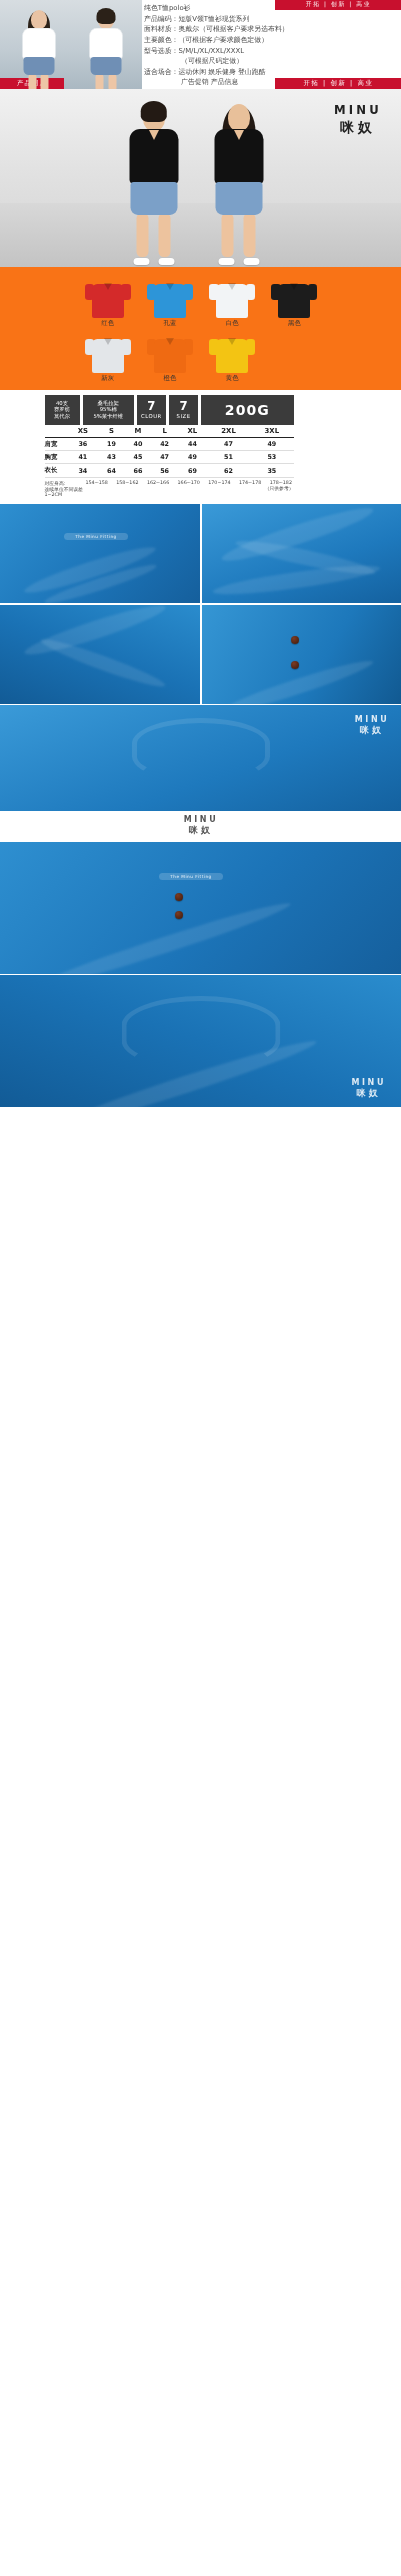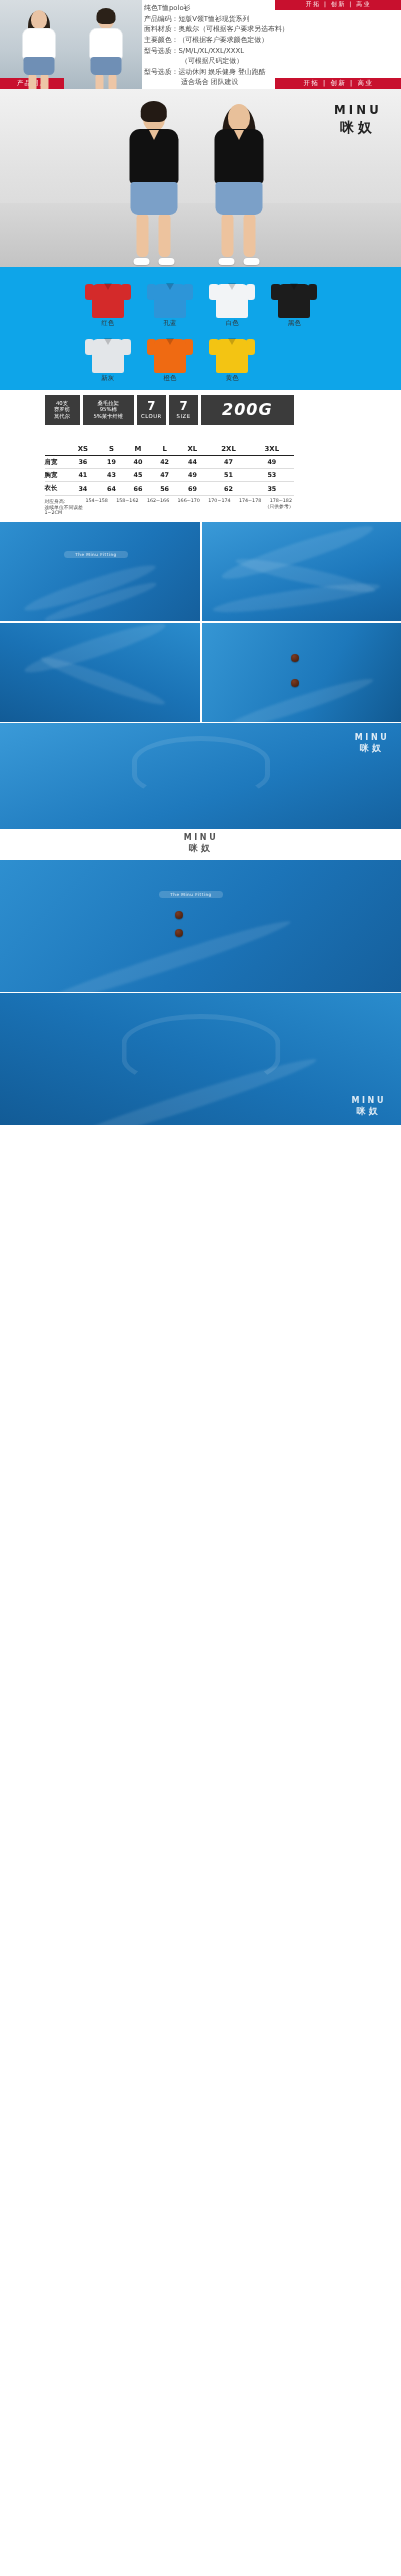--- a/index.html
+++ b/index.html
@@ -84,45 +84,45 @@
   .hp-shorts { position:absolute; top:78px; left:50%; transform:translateX(-50%); width:47px; height:33px;
              background:#7ba0c8; border-radius:3.2px 3.2px 7.4px 7.4px; z-index:4;}
   .hp-legs { position:absolute; top:109px; left:50%; transform:translateX(-50%); width:37px; height:44px; z-index:3;}
   .hp-legs:before,.hp-legs:after{content:"";position:absolute;top:0;width:12.7px;height:44px;background:#edc39e;border-radius:5.3px;}
   .hp-legs:before{left:1.1px;} .hp-legs:after{right:1.1px;}
   .hp-shoes { position:absolute; bottom:-2.1px; left:50%; transform:translateX(-50%); width:41px; height:8.5px; z-index:5;}
   .hp-shoes:before,.hp-shoes:after{content:"";position:absolute;bottom:0;width:16px;height:7.4px;background:#fff;border-radius:4.2px;box-shadow:0 0.5px 1.1px rgba(0,0,0,.25);}
   .hp-shoes:before{left:0;} .hp-shoes:after{right:0;}
 
   
-  .sec-colors { width:402px; padding:11.7px 0 6.4px; background:#0ea5e9; }
+  .sec-colors { width:402px; padding:11.7px 0 6.4px; background:#f97316; }
   .color-grid { width:249px; margin:0 auto; display:grid; grid-template-columns:repeat(4,1fr); row-gap:5.3px; }
   .color-cell { text-align:center; }
   .tee-ico { width:46px; height:39px; margin:0 auto; position:relative; }
   .tee-body { position:absolute; left:6.9px; top:5.3px; width:32px; height:34px; border-radius:5.3px 5.3px 2.1px 2.1px; }
   .tee-sleeve-l, .tee-sleeve-r { position:absolute; top:5.3px; width:9.5px; height:16px; border-radius:3.2px; }
   .tee-sleeve-l { left:0; } .tee-sleeve-r { right:0; }
   .tee-collar { position:absolute; left:50%; top:4.2px; transform:translateX(-50%);
                 width:0;height:0;border-left:4.8px solid transparent;border-right:4.8px solid transparent;border-top:7.4px solid rgba(0,0,0,.18);}
   .color-label { font-size:6.4px; color:#333; margin-top:1.6px; }
 
   
   .sec-spec { width:249px; margin:5.3px auto 0; }
   .spec-row { display:flex; gap:3.2px; align-items:stretch; }
   .spec-box { background:#3b3b3b; color:#fff; text-align:center; display:flex;
               flex-direction:column; justify-content:center; }
   .spec-fabric { width:35px; height:30px; font-size:5.3px; line-height:6.9px; }
   .spec-comp { width:51px; height:30px; font-size:5.3px; line-height:6.9px; }
   .spec-num { width:29px; height:30px; }
   .spec-num .n { font-size:11.7px; font-weight:bold; line-height:11.7px; }
   .spec-num .t { font-size:5.3px; letter-spacing:0.5px; }
-  .spec-weight { flex:1; height:30px; font-size:16px; font-weight:bold; letter-spacing:1.1px;font-style:italic; }
-
-  
-  .sec-size { width:249px; margin:19px auto 0; font-size:6.4px; color:#222; }
+  .spec-weight { flex:1; height:30px; font-size:14px; font-weight:bold; letter-spacing:1.1px; }
+
+  
+  .sec-size { width:249px; margin:1px auto 0; font-size:6.4px; color:#222; }
   table.size { width:100%; border-collapse:collapse; }
   table.size th, table.size td { text-align:center; padding:1.6px 0; }
   table.size thead th { font-weight:bold; font-size:6.9px; border-bottom:0.5px solid #222; }
   table.size tbody td { border-bottom:0.5px solid #ddd;font-weight:bold; }
   table.size tbody tr td:first-child { font-weight:bold; text-align:left; width:23px; }
   .size-note { display:flex; justify-content:space-between; font-size:4.8px; color:#444; margin-top:2.1px; }
   .size-note .rowline { display:block; }
   .size-note .vals { display:flex; gap:5.3px; }
   .size-note .vals span { width:25.4px; text-align:center; }
 
@@ -179,22 +179,22 @@
       </div>
     </div>
 
     <div class="info-text">
       <div class="row">纯色T恤polo衫</div>
       <div class="row">产品编码：短版V领T恤衫现货系列</div>
       <div class="row">面料材质：奥戴尔（可根据客户要求另选布料）</div>
       <div class="row">主要颜色：（可根据客户要求颜色定做）</div>
       <div class="row">型号选质：S/M/L/XL/XXL/XXXL</div>
       <div class="row sub">（可根据尺码定做）</div>
-      <div class="row">型号选质：运动休闲 娱乐健身 登山跑酷</div>
-      <div class="row sub">适合场合 团队建设</div>
+      <div class="row">适合场合：运动休闲 娱乐健身 登山跑酷</div>
+      <div class="row sub">广告促销 产品信息</div>
       <div class="row">产品款式：带有V领</div>
       <div class="row">关键字：T恤衫 polo衫 班服 厂服 广告服</div>
       <div class="row sub">促销服 活动服 聚会服</div>
     </div>
 
     <div class="corner-left">产品图片</div>
     <div class="corner-right">开拓 | 创新 | 高业</div>
   </section>
 
   <section class="sec-hero">

